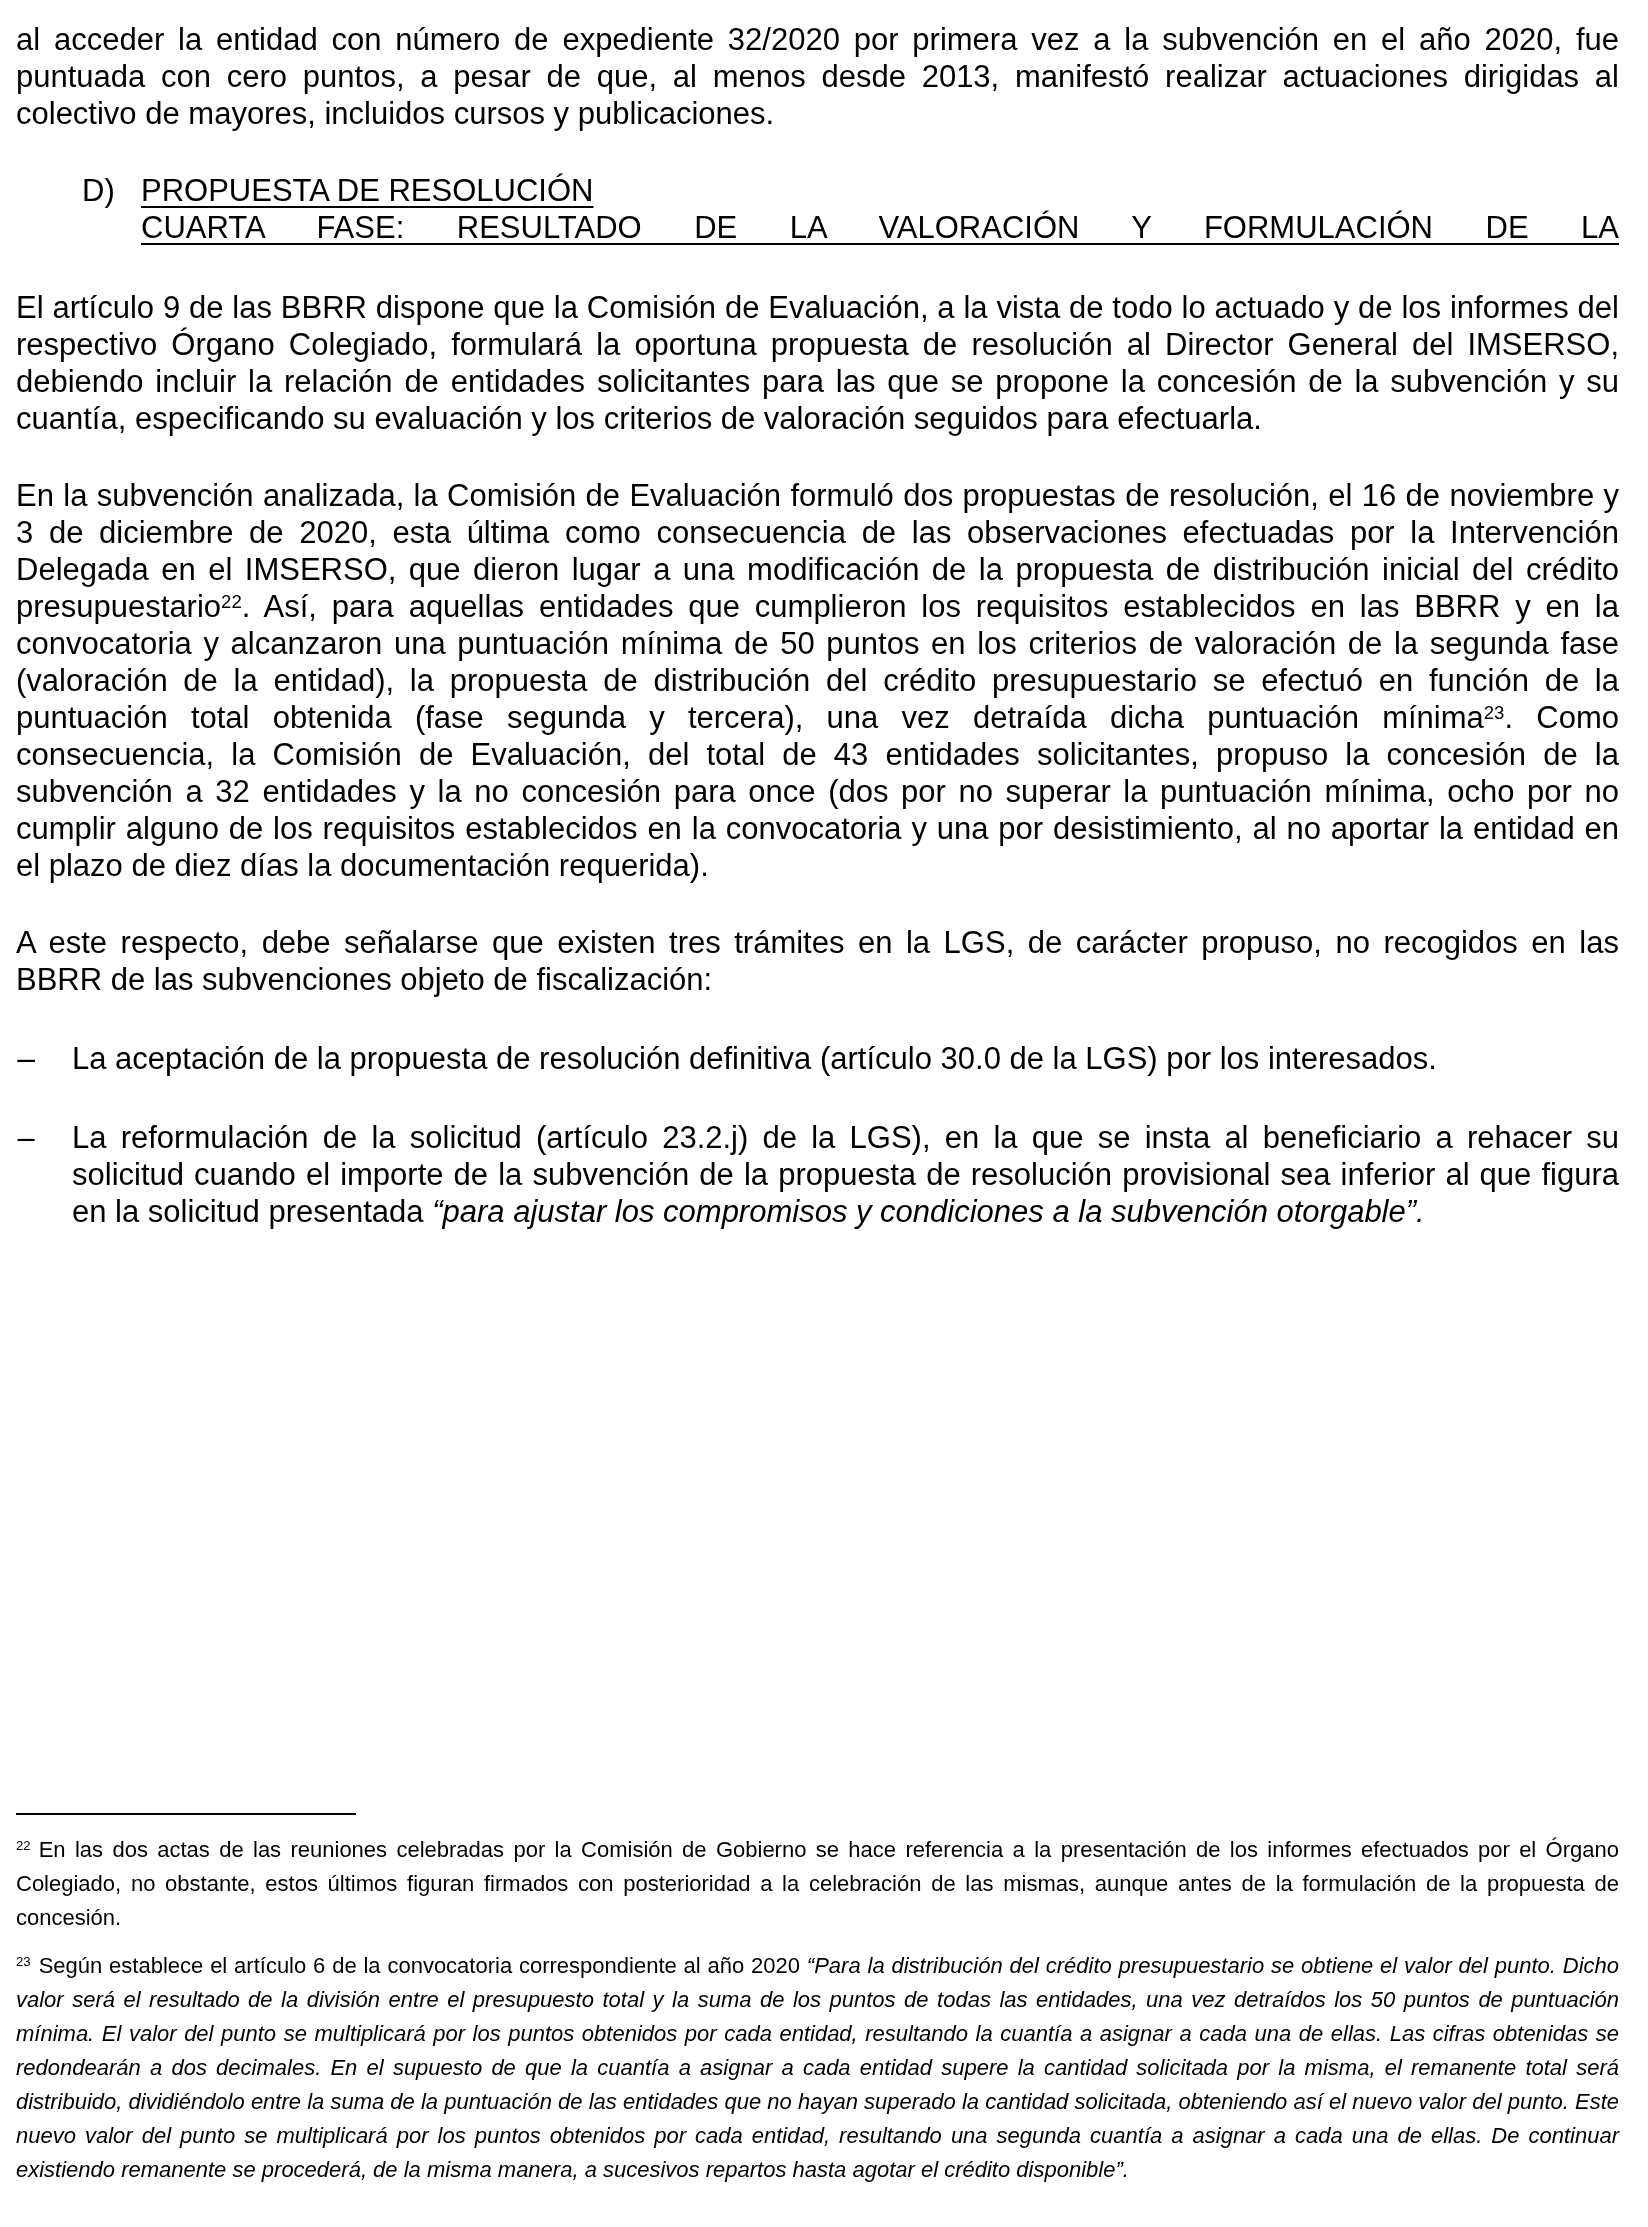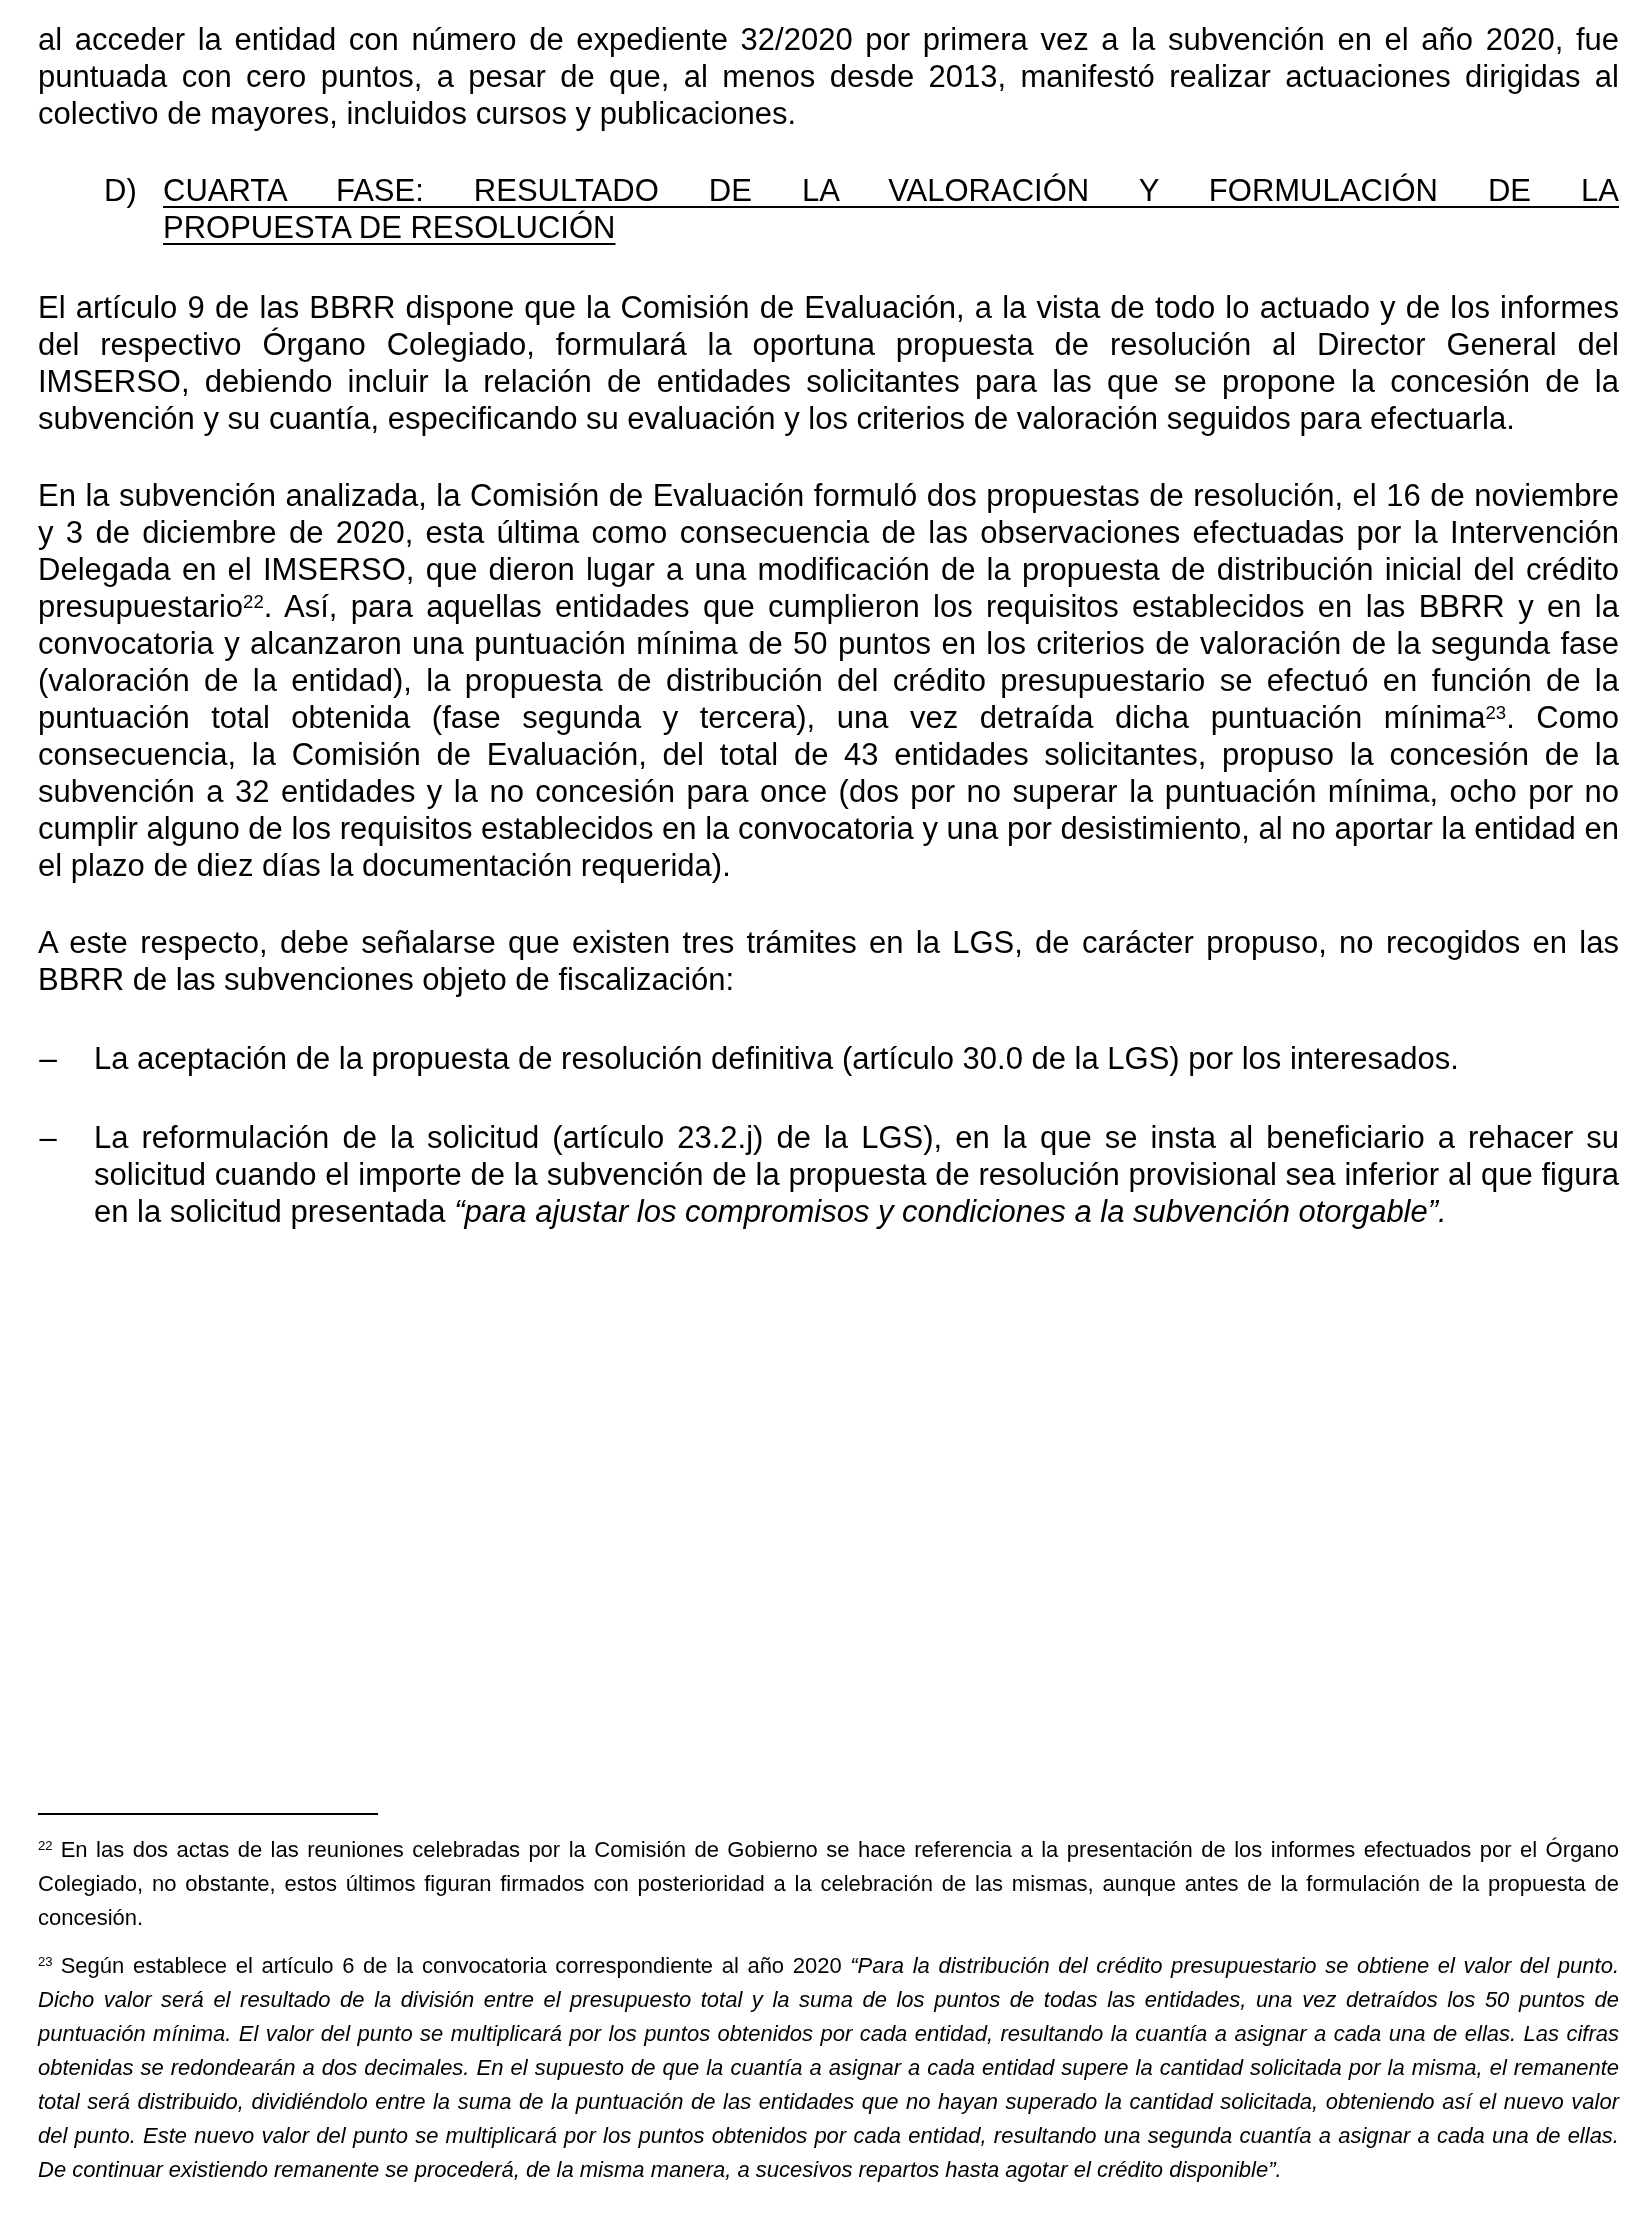--- a/index.html
+++ b/index.html
@@ -8,21 +8,21 @@
     margin: 0;
     padding: 0;
     background: #ffffff;
   }
   .page {
     width: 1648px;
     min-height: 2227px;
     background: #ffffff;
     color: #000000;
     font-family: "Liberation Sans", sans-serif;
-    padding: 21px 29px 32px 38px;
+    padding: 21px 29px 32px 16px;
     display: flex;
     flex-direction: column;
   }
   .body-text {
     font-size: 31px;
     line-height: 37px;
     text-align: justify;
   }
   .para { margin: 0 0 40px 0; }
 
@@ -97,22 +97,22 @@
 
 <div class="page">
 
   <main class="body-text">
 
     <p class="para"><span>al acceder la entidad con número de expediente 32/2020 por primera vez a la subvención en el año 2020, fue puntuada con cero puntos, a pesar de que, al menos desde 2013, manifestó realizar actuaciones dirigidas al colectivo de mayores, incluidos cursos y publicaciones.</span></p>
 
     <div class="heading">
       <span class="heading-marker">D)</span>
       <span class="heading-text">
+        <span class="heading-line">PROPUESTA DE RESOLUCIÓN</span>
         <span class="heading-line heading-line-justify">CUARTA FASE: RESULTADO DE LA VALORACIÓN Y FORMULACIÓN DE LA</span>
-        <span class="heading-line">PROPUESTA DE RESOLUCIÓN</span>
       </span>
     </div>
 
     <p class="para"><span>El artículo 9 de las BBRR dispone que la Comisión de Evaluación, a la vista de todo lo actuado y de los informes del respectivo Órgano Colegiado, formulará la oportuna </span><span class="u">propuesta de resolución al</span><span> Director General del IMSERSO, debiendo incluir la relación de entidades solicitantes para las que se propone la concesión de la subvención y su cuantía, especificando su evaluación y los criterios de valoración seguidos para efectuarla.</span></p>
 
     <p class="para"><span>En la subvención analizada, la Comisión de Evaluación formuló dos propuestas de resolución, el 16 de noviembre y 3 de diciembre de 2020, esta última como consecuencia de las observaciones efectuadas por la Intervención Delegada en el IMSERSO, que dieron lugar a una modificación de la propuesta de distribución inicial del crédito presupuestario</span><sup class="fnref">22</sup><span>. Así, para aquellas entidades que cumplieron los requisitos establecidos en las BBRR y en la convocatoria y alcanzaron una puntuación mínima de 50 puntos en los criterios de valoración de la segunda fase (valoración de la entidad), la propuesta de distribución del crédito presupuestario se efectuó en función de la puntuación total obtenida (fase segunda y tercera), una vez detraída dicha puntuación mínima</span><sup class="fnref">23</sup><span>. Como consecuencia, la Comisión de Evaluación, del total de 43 entidades solicitantes, propuso la concesión de la subvención a 32 entidades y la no concesión para once (dos por no superar la puntuación mínima, ocho por no cumplir alguno de los requisitos establecidos en la convocatoria y una por desistimiento, al no aportar la entidad en el plazo de diez días la documentación requerida).</span></p>
 
     <p class="para"><span>A este respecto, debe señalarse que existen tres trámites en la LGS, de carácter propuso, no recogidos en las BBRR de las subvenciones objeto de fiscalización:</span></p>
 
     <div>

